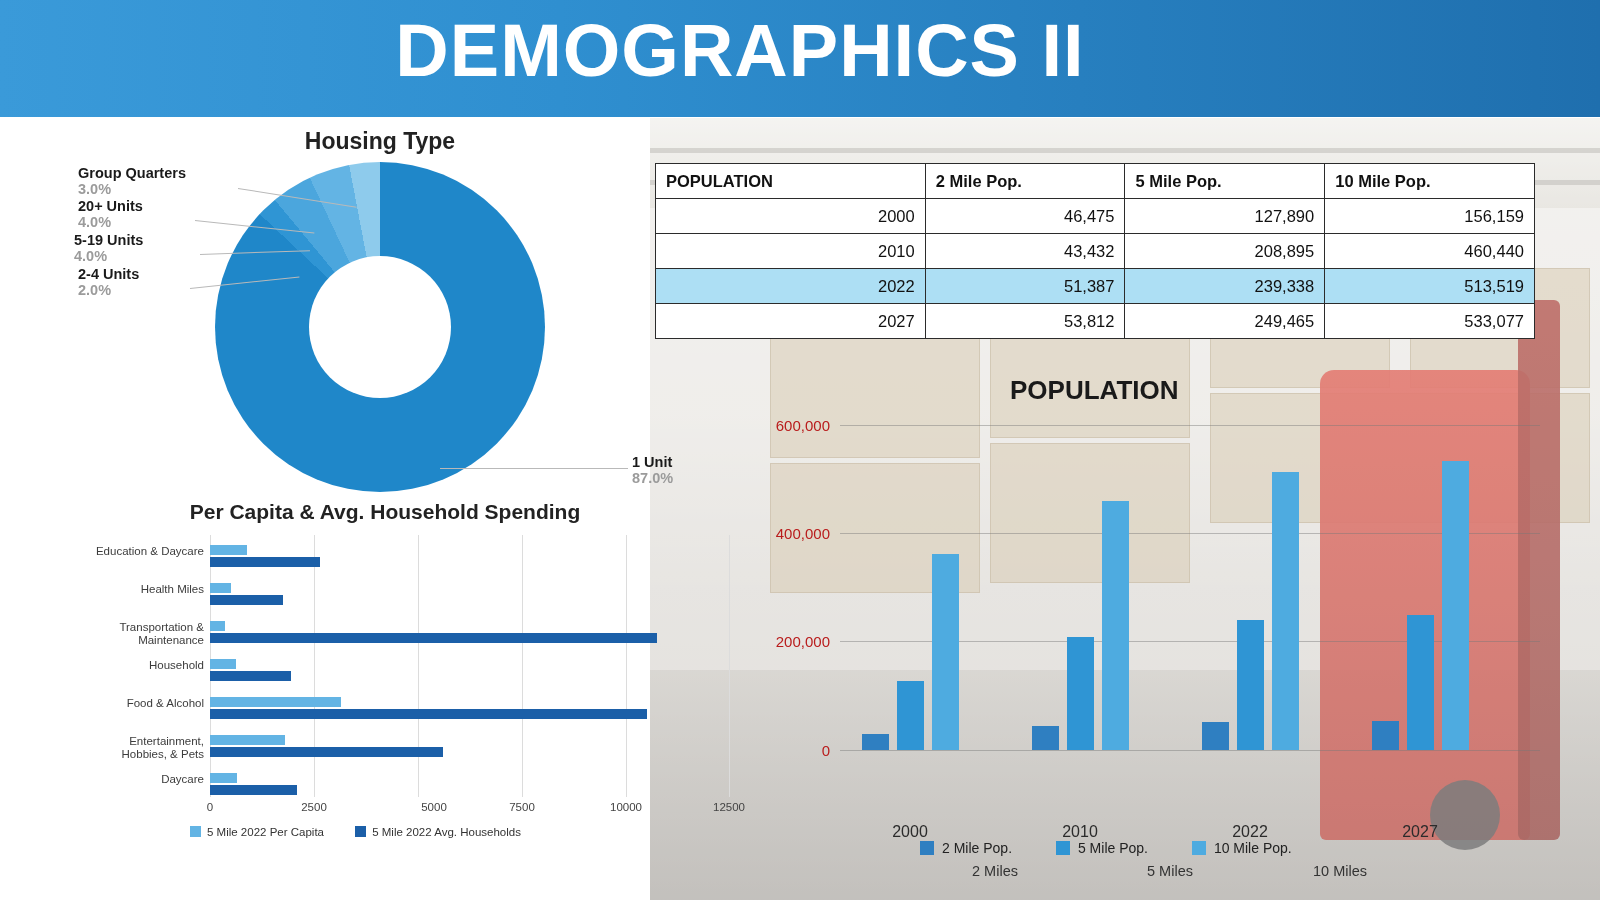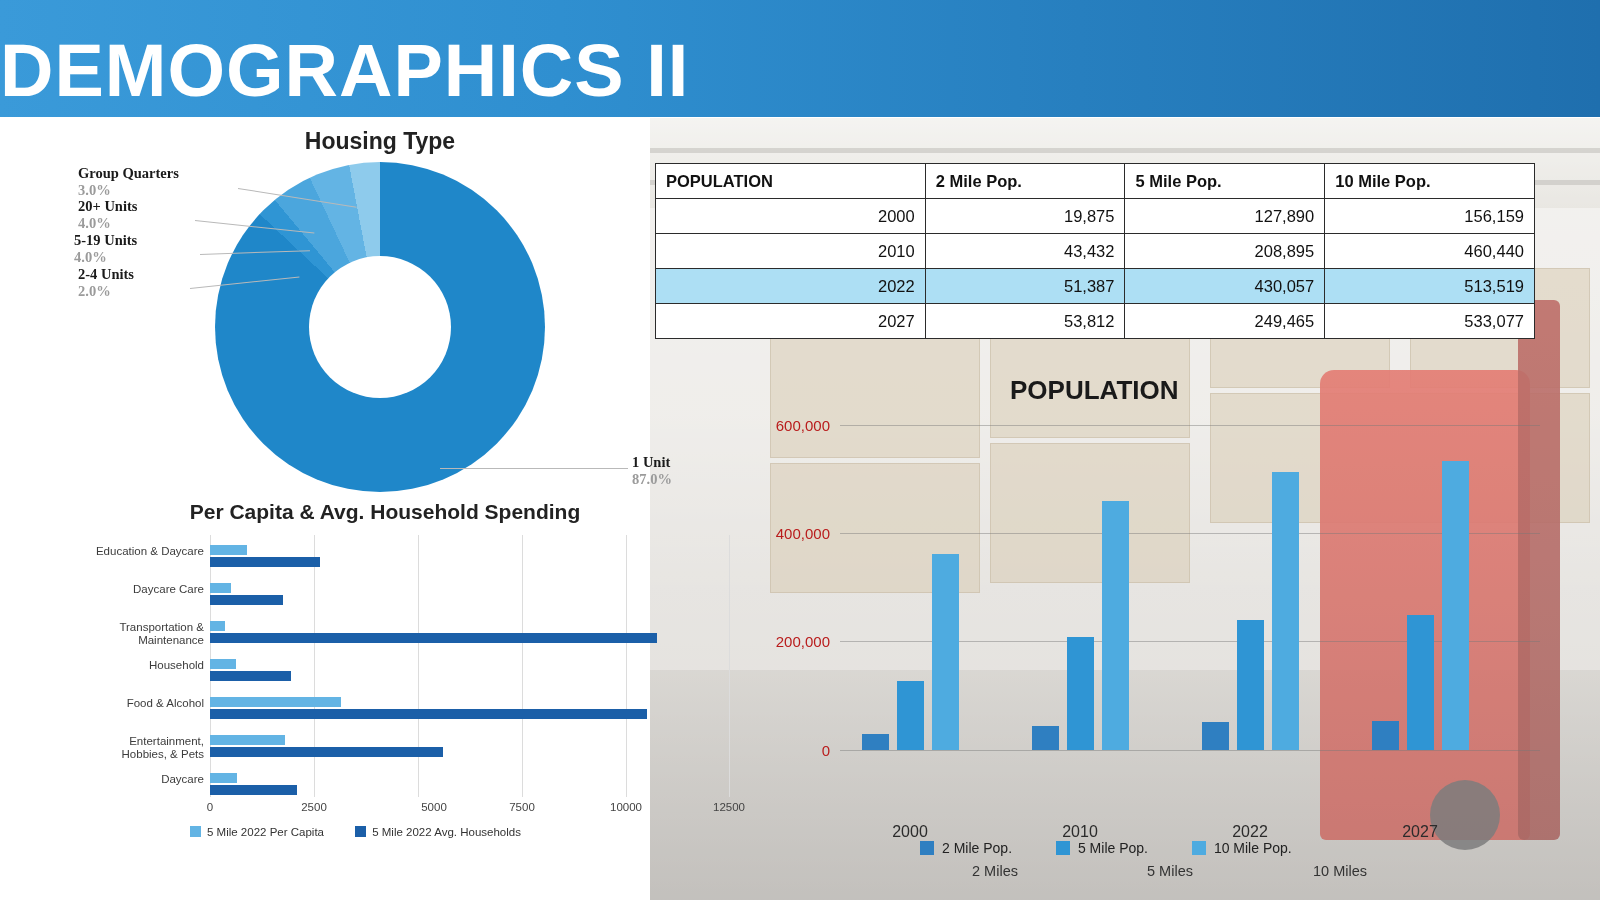--- a/index.html
+++ b/index.html
@@ -10,21 +10,22 @@
     background:#ffffff;
     overflow:hidden;
     position:relative;
   }
   
   .header {
     position:absolute; left:0; top:0; width:1600px; height:117px;
     background:linear-gradient(90deg,#3a9ad9 0%, #2f8fd0 35%, #1f6fae 100%);
   }
   .header-title {
-    position:absolute; left:0; top:28px; width:1480px;
+    position:absolute; left:0; top:8px; width:1480px;
+    text-align:center;
     color:#ffffff;
     font-size:74px;
     font-weight:bold;
     letter-spacing:1px;
     line-height:86px;
     font-family:"Liberation Sans", sans-serif;
   }
   
   .housing-title {
     position:absolute; left:170px; top:128px; width:420px;
@@ -40,21 +41,21 @@
       #63b4e4 334.8deg 349.2deg,
       #8ecbec 349.2deg 360deg
     );
     position:relative;
   }
   .donut::after{
     content:""; position:absolute; left:50%; top:50%;
     width:142px; height:142px; margin-left:-71px; margin-top:-71px;
     background:#fff; border-radius:50%;
   }
-  .lbl { position:absolute; font-size:14.5px; font-weight:bold; color:#1a1a1a; white-space:nowrap;font-family:Liberation Serif, serif; }
+  .lbl { position:absolute; font-size:14.5px; font-weight:bold; color:#1a1a1a; white-space:nowrap; }
   .lbl .pct { display:block; color:#9b9b9b; font-weight:bold; font-size:14.5px; }
   .leader { position:absolute; background:#b9b9b9; height:1px; }
   
   .spend-title {
     position:absolute; left:120px; top:500px; width:530px;
     text-align:center; font-size:21px; font-weight:bold; color:#222;
   }
   .spend-chart { position:absolute; left:95px; top:535px; width:640px; height:290px; }
   .spend-grid { position:absolute; left:115px; top:0; width:520px; height:262px;padding-left:36px; }
   .spend-grid .v { position:absolute; top:0; bottom:0; width:1px; background:#dcdcdc; }
@@ -204,21 +205,21 @@
     <div class="v" style="left:104px"></div>
     <div class="v" style="left:208px"></div>
     <div class="v" style="left:312px"></div>
     <div class="v" style="left:416px"></div>
     <div class="v" style="left:519px"></div>
 
     <div class="cat-label" style="top:10px">Education &amp; Daycare</div>
     <div class="bar light" style="left:0; top:10px; width:37px"></div>
     <div class="bar dark" style="left:0; top:22px; width:110px"></div>
 
-    <div class="cat-label" style="top:48px">Daycare Care</div>
+    <div class="cat-label" style="top:48px">Health Miles</div>
     <div class="bar light" style="left:0; top:48px; width:21px"></div>
     <div class="bar dark" style="left:0; top:60px; width:73px"></div>
 
     <div class="cat-label" style="top:86px">Transportation &amp; Maintenance</div>
     <div class="bar light" style="left:0; top:86px; width:15px"></div>
     <div class="bar dark" style="left:0; top:98px; width:447px"></div>
 
     <div class="cat-label" style="top:124px">Household</div>
     <div class="bar light" style="left:0; top:124px; width:26px"></div>
     <div class="bar dark" style="left:0; top:136px; width:81px"></div>
@@ -264,34 +265,34 @@
     <tr>
       <th>POPULATION</th>
       <th>2 Mile Pop.</th>
       <th>5 Mile Pop.</th>
       <th>10 Mile Pop.</th>
     </tr>
   </thead>
   <tbody>
     <tr>
       <td class="num">2000</td>
-      <td class="num">19,875</td>
+      <td class="num">46,475</td>
       <td class="num">127,890</td>
       <td class="num">156,159</td>
     </tr>
     <tr>
       <td class="num">2010</td>
       <td class="num">43,432</td>
       <td class="num">208,895</td>
       <td class="num">460,440</td>
     </tr>
     <tr class="hl">
       <td class="num">2022</td>
       <td class="num">51,387</td>
-      <td class="num">430,057</td>
+      <td class="num">239,338</td>
       <td class="num">513,519</td>
     </tr>
     <tr>
       <td class="num">2027</td>
       <td class="num">53,812</td>
       <td class="num">249,465</td>
       <td class="num">533,077</td>
     </tr>
   </tbody>
 </table>

